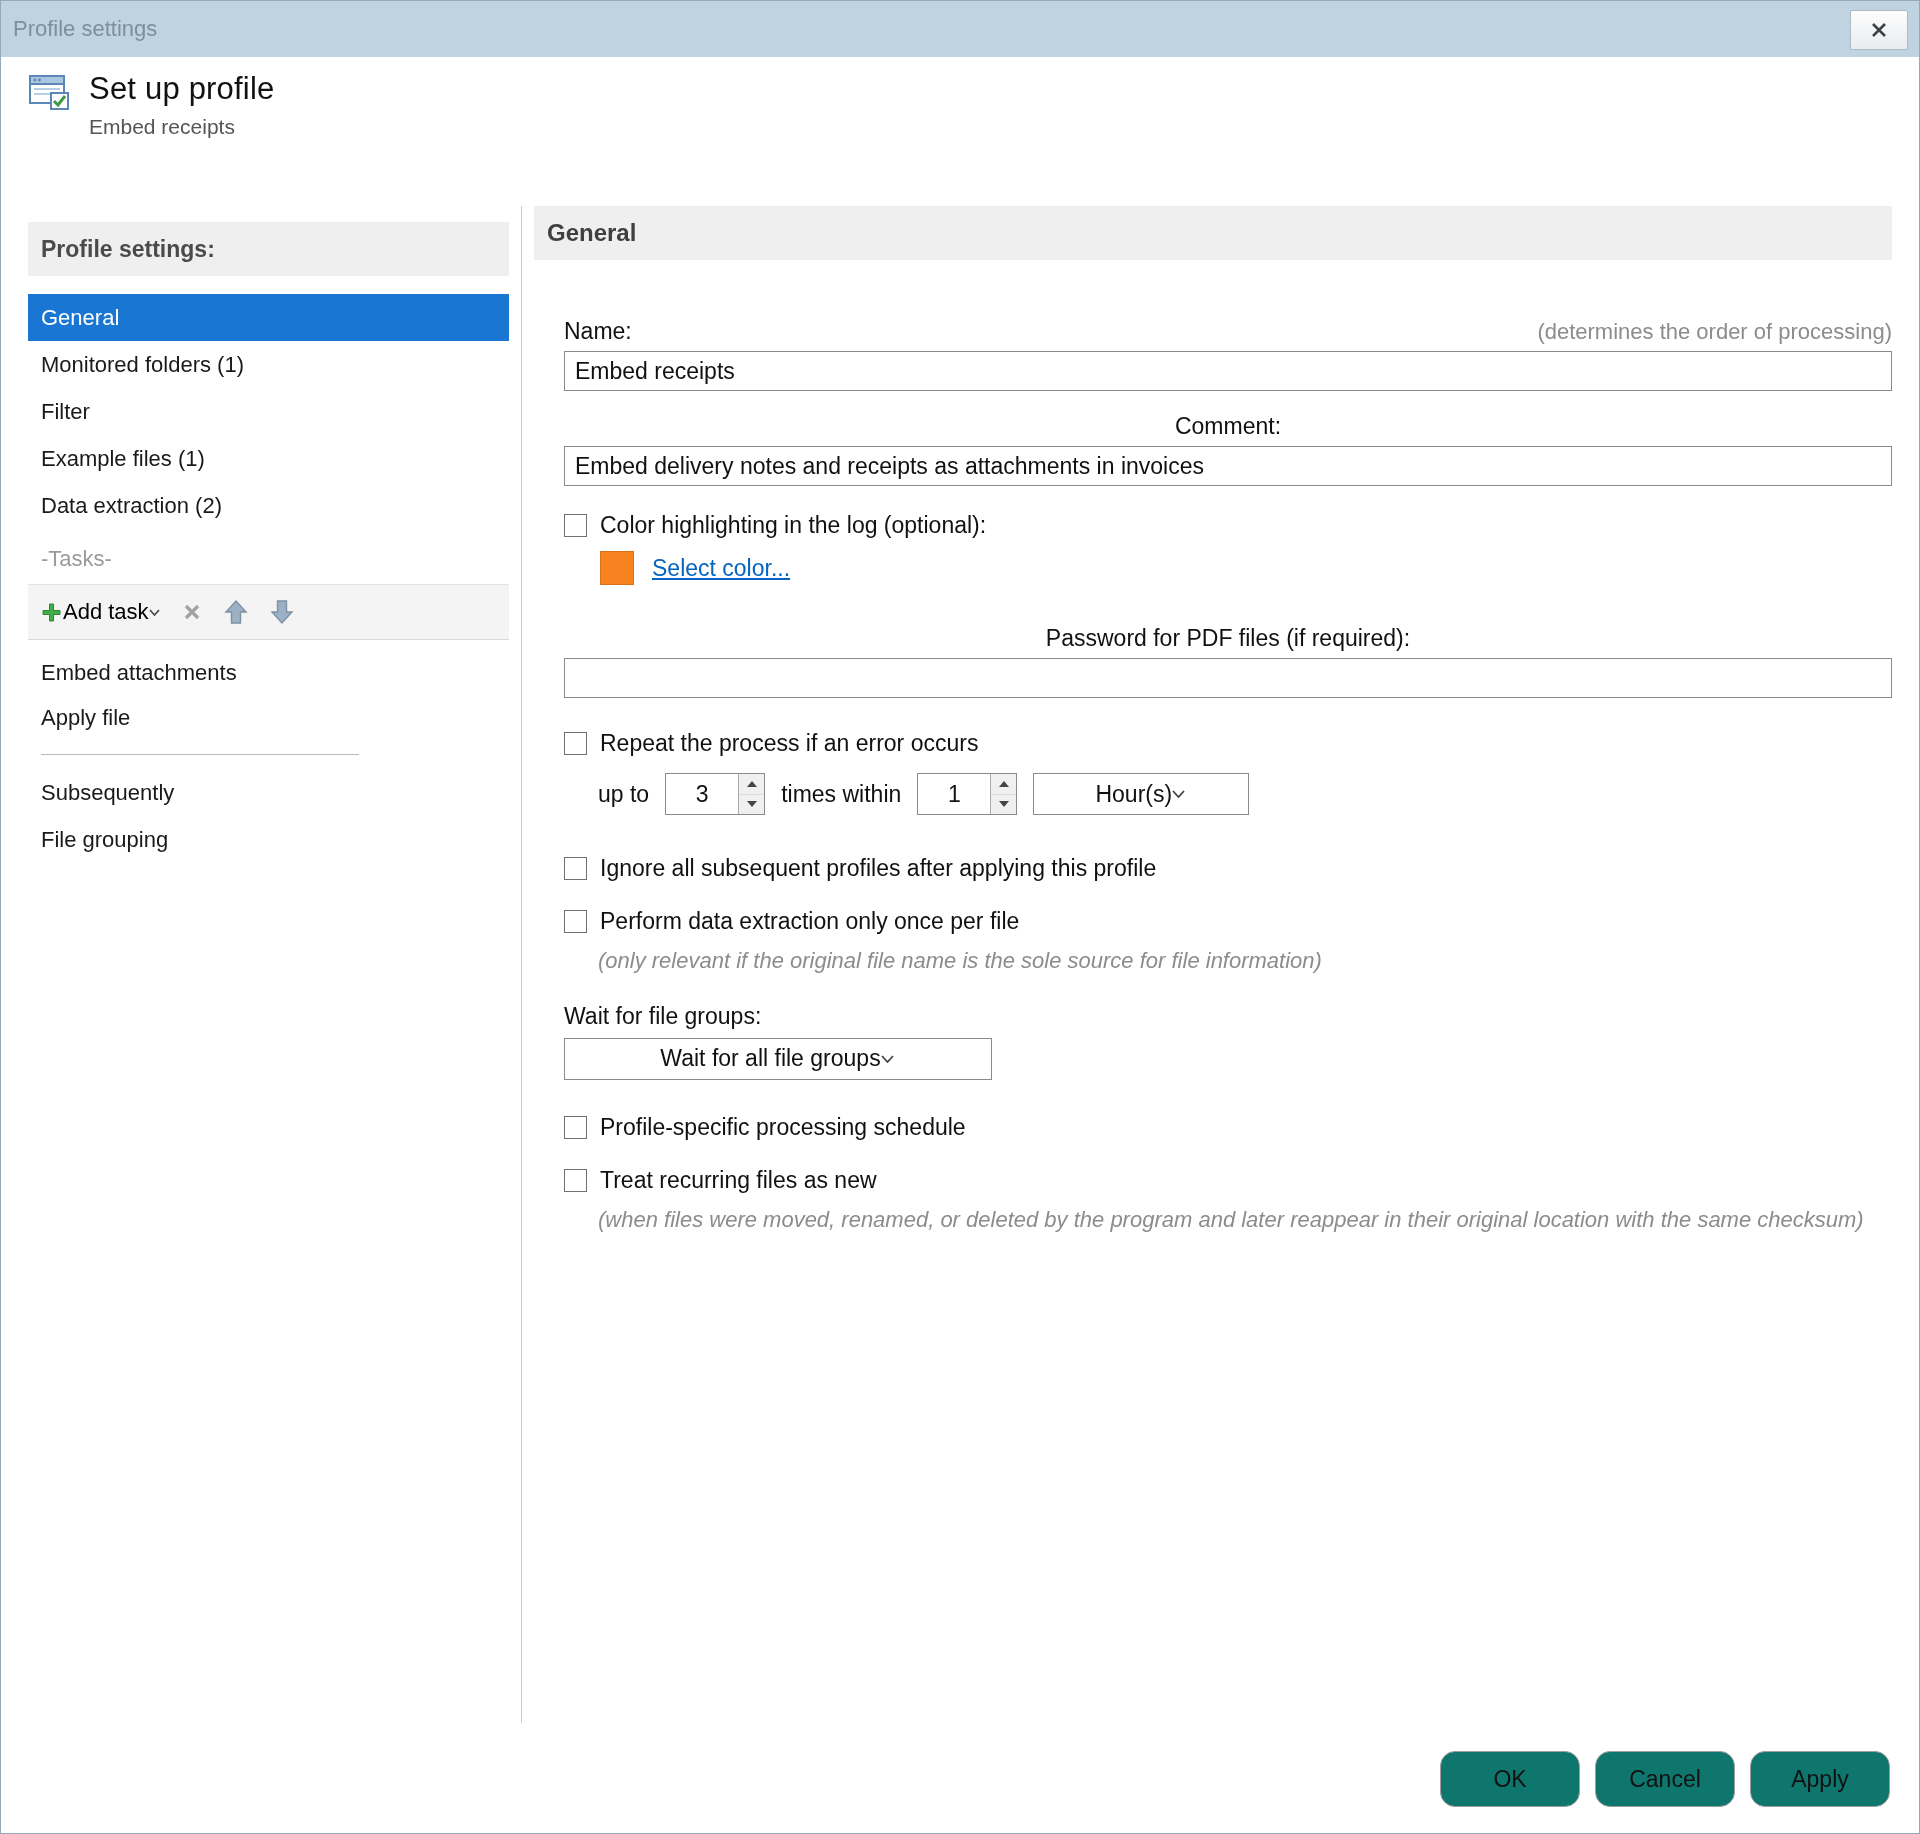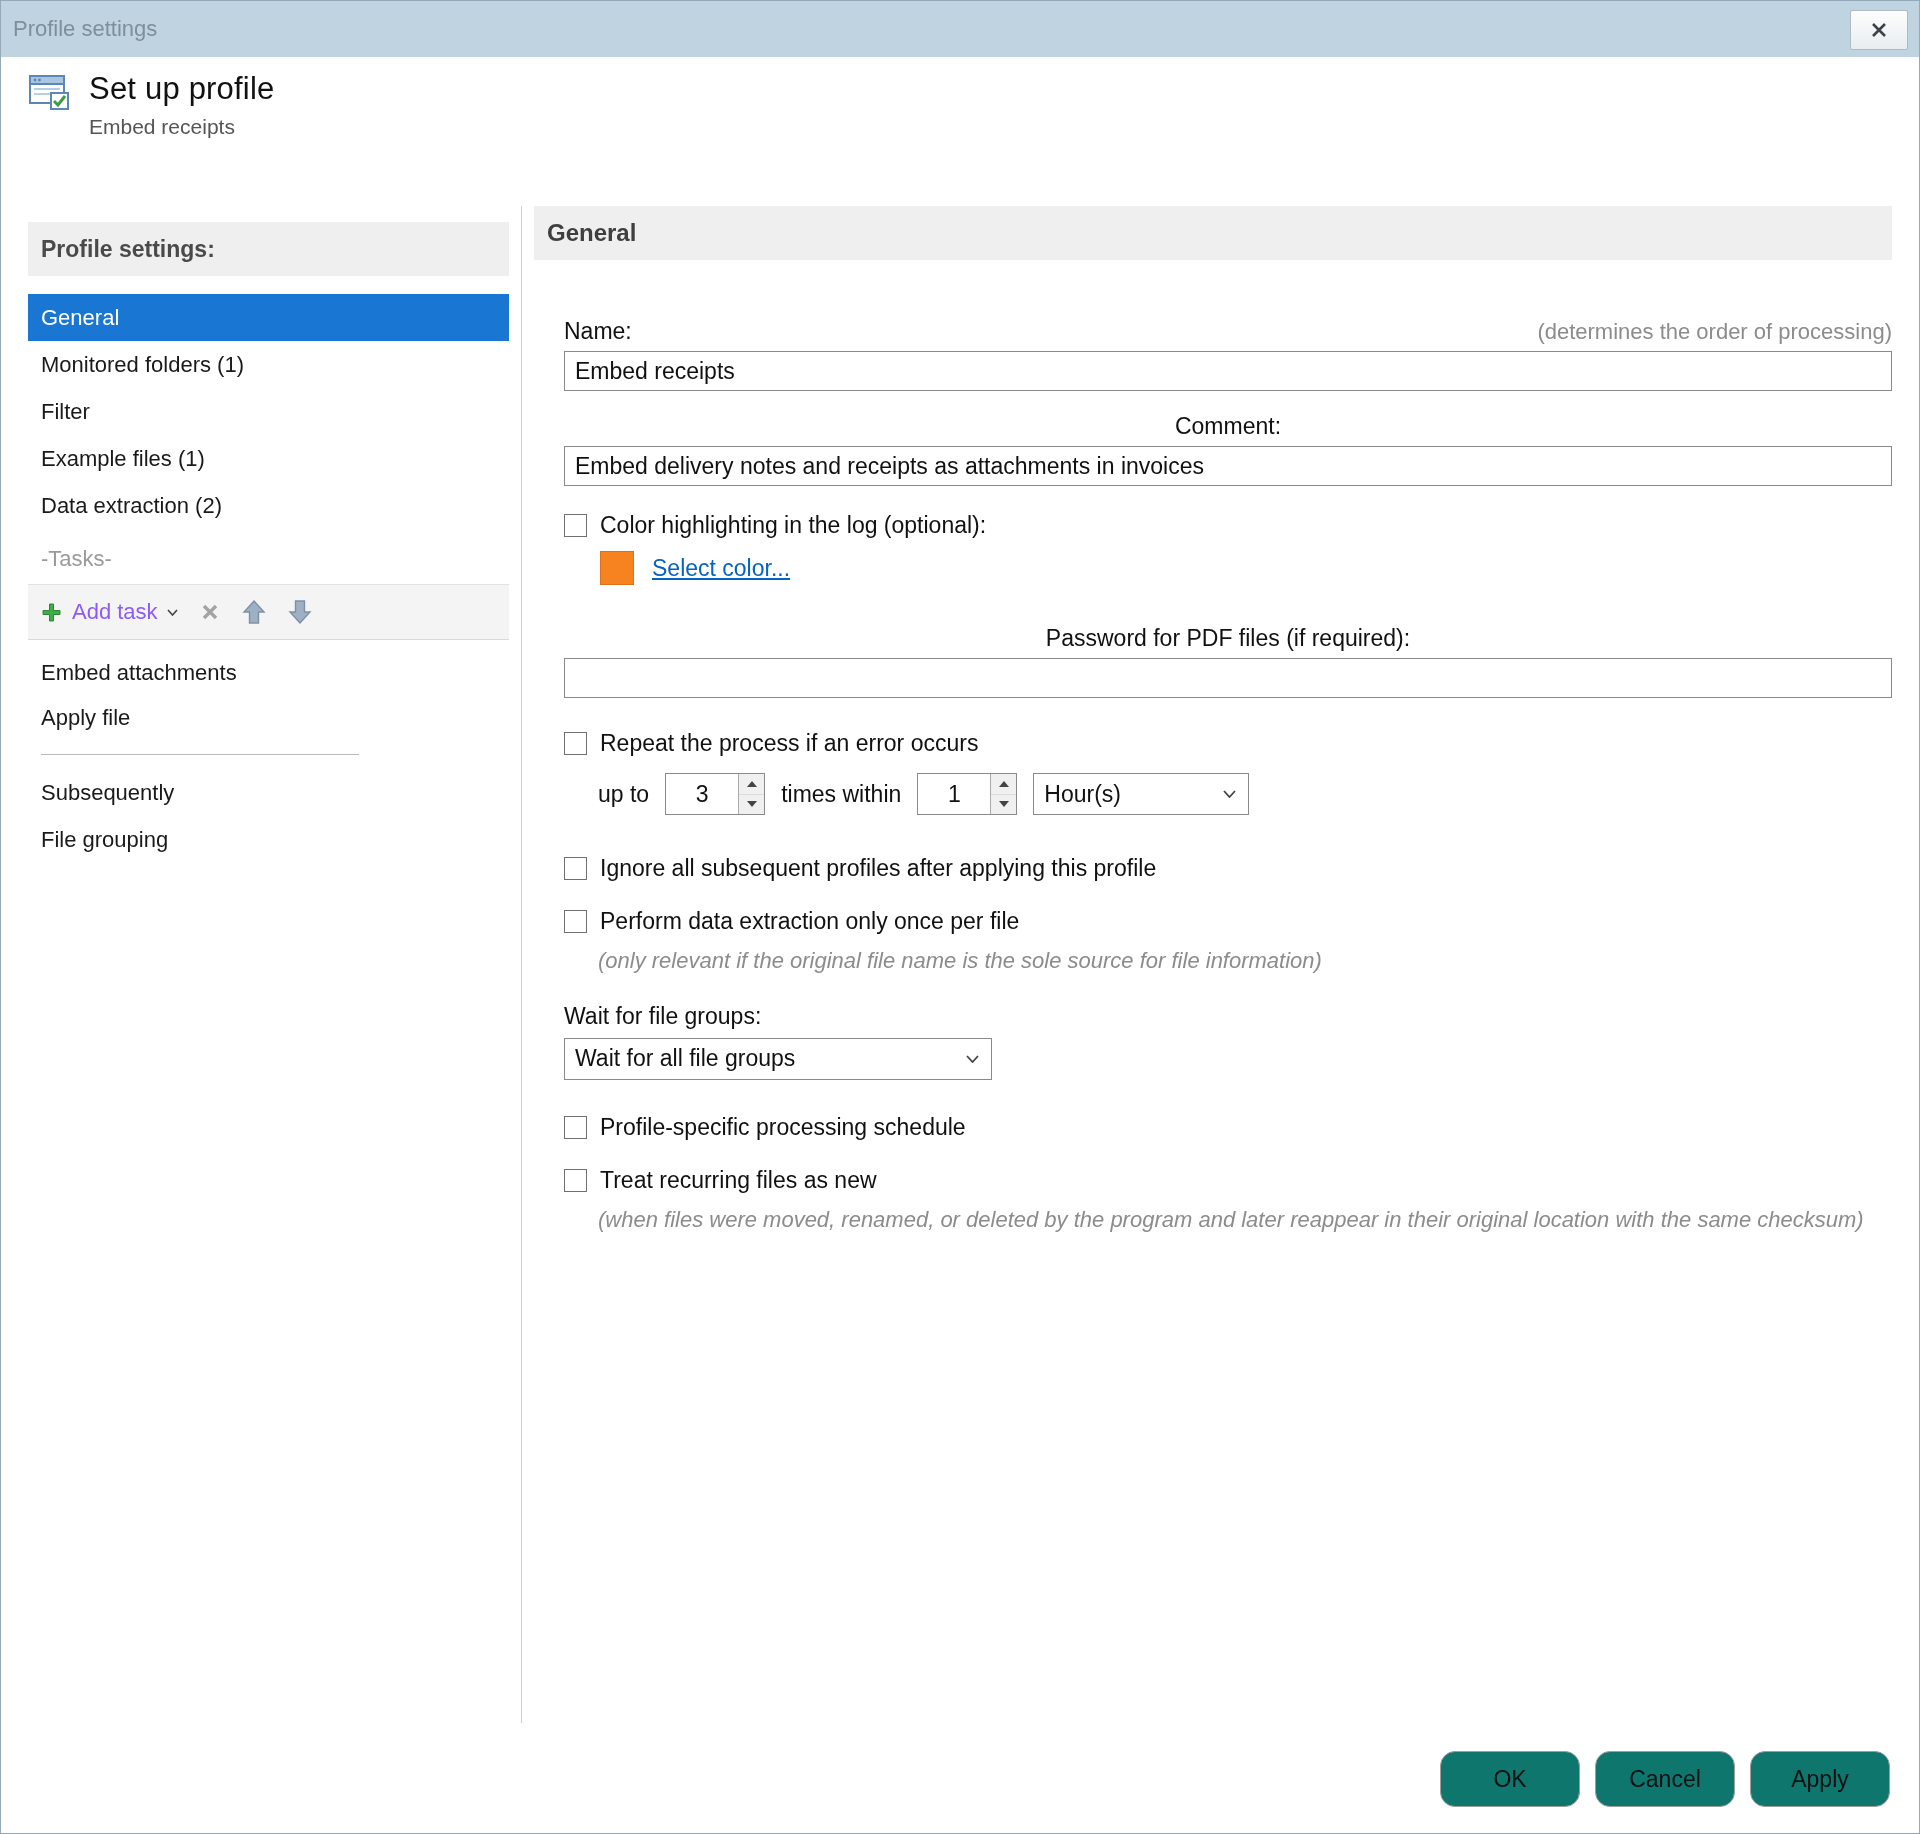--- a/index.html
+++ b/index.html
@@ -58,22 +58,22 @@
     height: 47px; line-height: 47px; padding-left: 13px;
     margin-top: 6px; font-size: 22px; color: #9b9b9b;
   }
   .task-toolbar {
     height: 56px; margin-top: 2px;
     background: #f4f4f4;
     border-top: 1px solid #e2e2e2; border-bottom: 1px solid #dadada;
     display: flex; align-items: center; gap: 22px; padding: 0 12px;
   }
   .add-task-btn {
-    display: flex; align-items: center; gap: 9px;
-    font-size: 22px; color: #8b5cf6; cursor: pointer;
+    display: flex; align-items: center; 
+    font-size: 22px; color: #000000; cursor: pointer;
     background: none; border: none; font-family: inherit;
   }
   .tool-icon-btn {
     background: none; border: none; cursor: pointer;
     display: flex; align-items: center; justify-content: center;
   }
   .task-list { margin-top: 10px; }
   .task-item {
     height: 45px; line-height: 45px; padding-left: 13px;
     font-size: 22px; color: #1a1a1a; cursor: pointer;
@@ -143,21 +143,21 @@
   }
   .spin-btn {
     flex: 1; background: #f0f0f0; border: none; cursor: pointer;
     display: flex; align-items: center; justify-content: center;
   }
   .spin-btn + .spin-btn { border-top: 1px solid #dcdcdc; }
   .tri-up { width:0; height:0; border-left:5px solid transparent; border-right:5px solid transparent; border-bottom:6px solid #444; }
   .tri-down { width:0; height:0; border-left:5px solid transparent; border-right:5px solid transparent; border-top:6px solid #444; }
   .select {
     height: 42px; border: 1px solid #8a8a8a; background: #fff;
-    display: flex; align-items: center; justify-content: space-between;
+    display: flex; align-items: center; justify-content: center;
     padding: 0 12px 0 10px; font-size: 23px; color: #111; cursor: pointer;
   }
   .note {
     margin-top: 10px; margin-left: 34px;
     font-size: 22px; font-style: italic; color: #8c8c8c;
     max-width: 1300px; line-height: 1.45;
   }
   .wait-label { margin-top: 26px; font-size: 23px; color: #111; }
   
   .footer {

